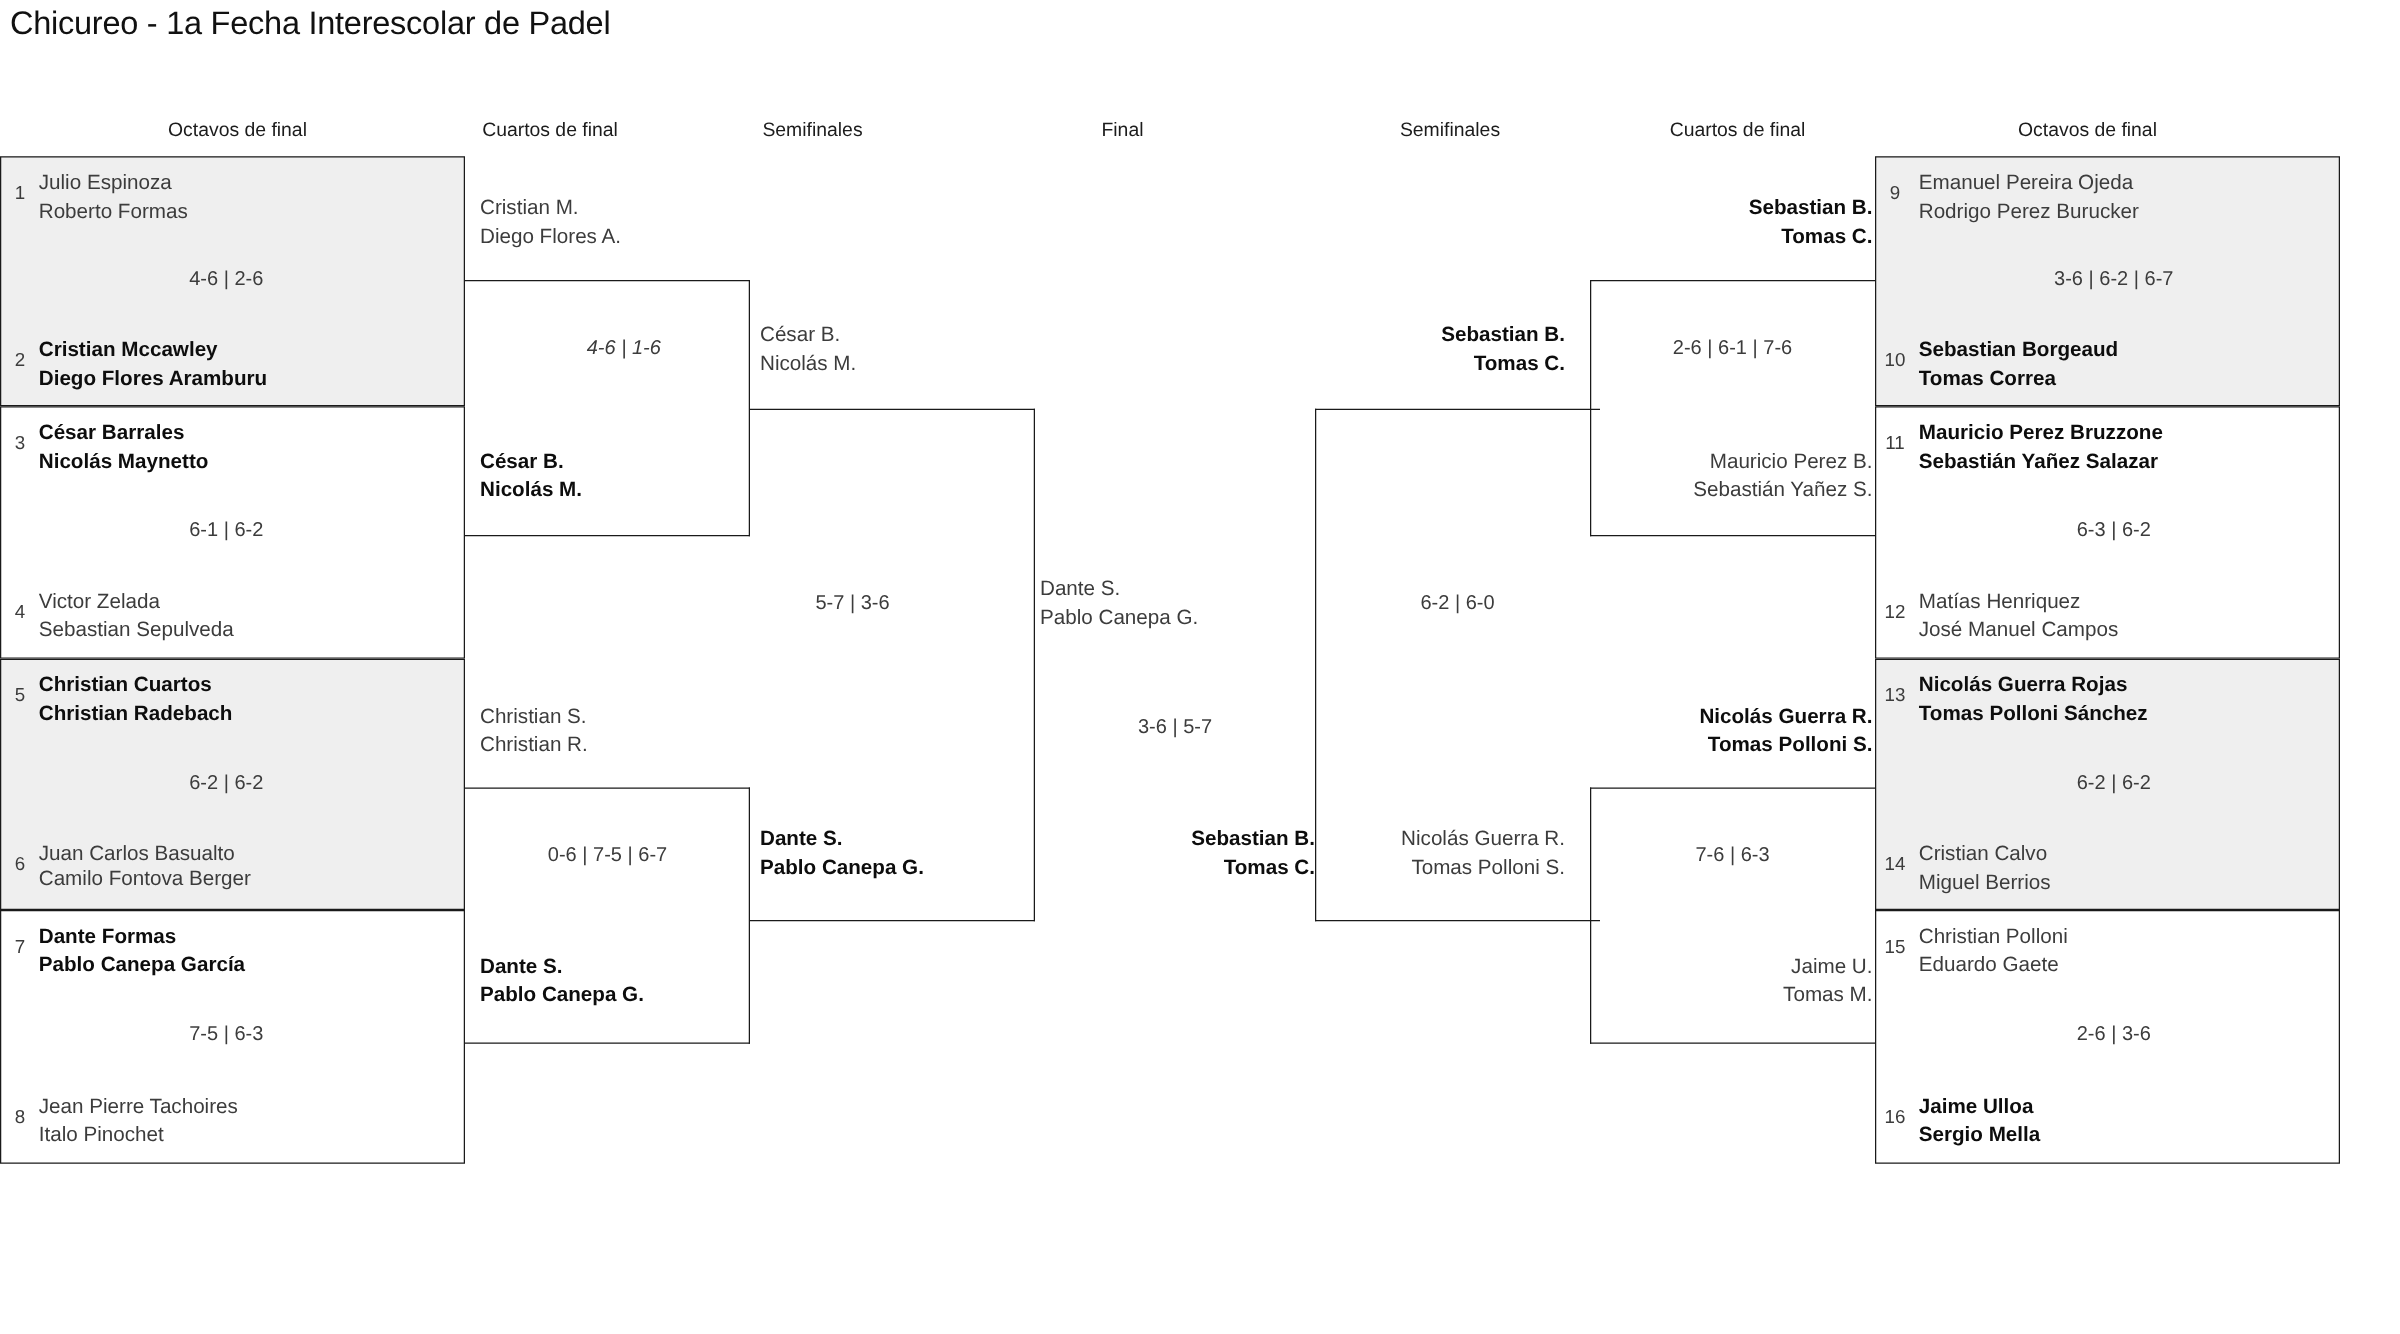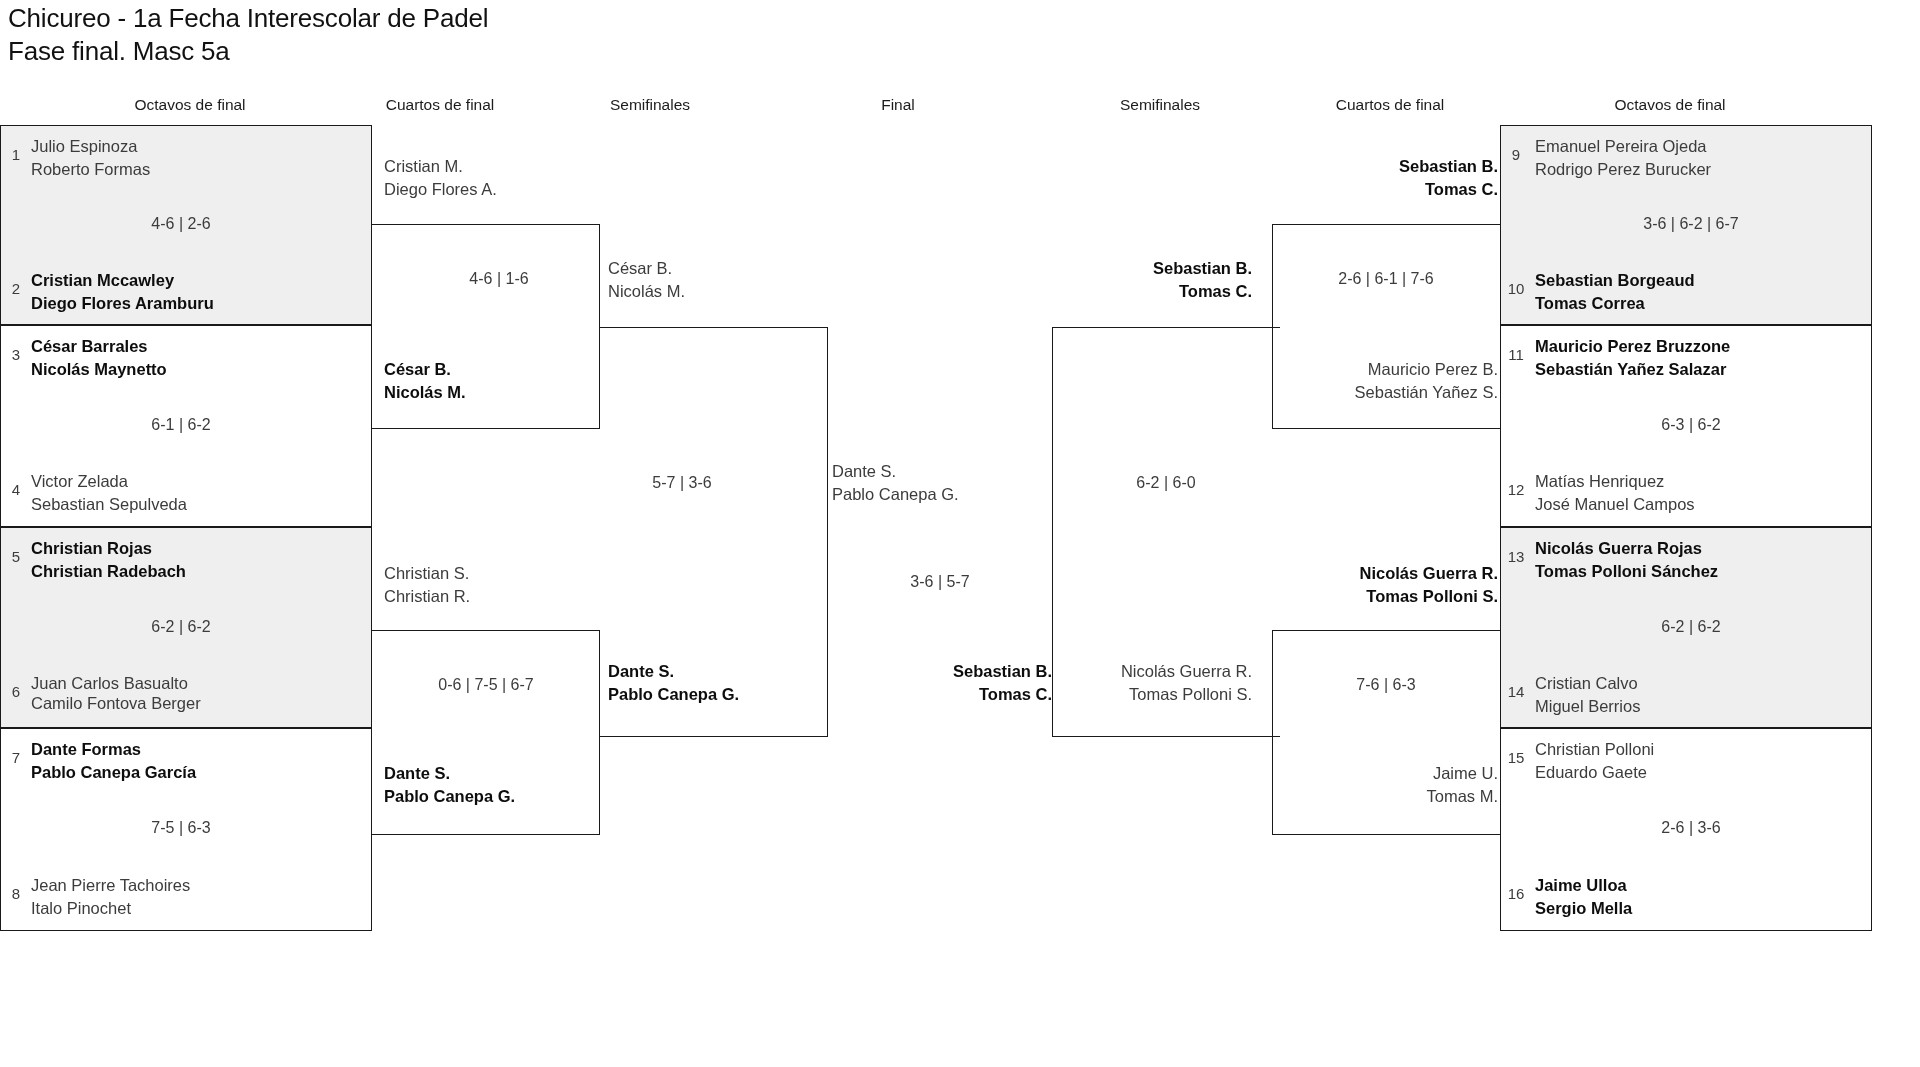--- a/index.html
+++ b/index.html
@@ -53,21 +53,20 @@
   .conn.l { border: 1.4px solid #1a1a1a; border-left: none; }
   .conn.r { border: 1.4px solid #1a1a1a; border-right: none; }
 </style>
 </head>
 <body>
 
 <div id="root">
 
   <div class="title-block">
     <div class="title-line">Chicureo - 1a Fecha Interescolar de Padel</div>
-    <div class="title-line">Fase final. Masc 5a</div>
   </div>
 
 
   <div class="round-head" style="left:60px;  width:260px;">Octavos de final</div>
   <div class="round-head" style="left:310px; width:260px;">Cuartos de final</div>
   <div class="round-head" style="left:530px; width:240px;">Semifinales</div>
   <div class="round-head" style="left:818px; width:160px;">Final</div>
   <div class="round-head" style="left:1040px;width:240px;">Semifinales</div>
   <div class="round-head" style="left:1260px;width:260px;">Cuartos de final</div>
   <div class="round-head" style="left:1520px;width:300px;">Octavos de final</div>
@@ -87,42 +86,42 @@
     <div class="team win" style="left:30px; top:9px;">César Barrales</div>
     <div class="team win" style="left:30px; top:32px;">Nicolás Maynetto</div>
     <div class="score" style="left:0px; top:90px; width:360px;">6-1 | 6-2</div>
     <div class="seed" style="left:4px;  top:155px;">4</div>
     <div class="team" style="left:30px; top:144px;">Victor Zelada</div>
     <div class="team" style="left:30px; top:167px;">Sebastian Sepulveda</div>
   </div>
 
   <div class="r1box alt" style="left:0px; top:527px; width:372px; height:201px;">
     <div class="seed" style="left:4px;  top:20px;">5</div>
-    <div class="team win" style="left:30px; top:9px;">Christian Rojas</div>
+    <div class="team win" style="left:30px; top:9px;">Christian Cuartos</div>
     <div class="team win" style="left:30px; top:32px;">Christian Radebach</div>
     <div class="score" style="left:0px; top:90px; width:360px;">6-2 | 6-2</div>
     <div class="seed" style="left:4px;  top:155px;">6</div>
     <div class="team" style="left:30px; top:144px;">Juan Carlos Basualto</div>
     <div class="team" style="left:30px; top:164px;">Camilo Fontova Berger</div>
   </div>
 
   <div class="r1box" style="left:0px; top:728px; width:372px; height:203px;">
     <div class="seed" style="left:4px;  top:20px;">7</div>
     <div class="team win" style="left:30px; top:9px;">Dante Formas</div>
     <div class="team win" style="left:30px; top:32px;">Pablo Canepa García</div>
     <div class="score" style="left:0px; top:90px; width:360px;">7-5 | 6-3</div>
     <div class="seed" style="left:4px;  top:156px;">8</div>
     <div class="team" style="left:30px; top:145px;">Jean Pierre Tachoires</div>
     <div class="team" style="left:30px; top:168px;">Italo Pinochet</div>
   </div>
 
   <div class="team" style="left:384px; top:155px;">Cristian M.</div>
   <div class="team" style="left:384px; top:178px;">Diego Flores A.</div>
   <div class="conn l" style="left:372px; top:224px; width:228px; height:205px;"></div>
-  <div class="score" style="left:372px; top:270px; width:254px;">4-6 | 1-6</div>
+  <div class="score" style="left:372px; top:270px; width:254px;font-style:italic;">4-6 | 1-6</div>
   <div class="team win" style="left:384px; top:358px;">César B.</div>
   <div class="team win" style="left:384px; top:381px;">Nicolás M.</div>
 
   <div class="team" style="left:384px; top:562px;">Christian S.</div>
   <div class="team" style="left:384px; top:585px;">Christian R.</div>
   <div class="conn l" style="left:372px; top:630px; width:228px; height:205px;"></div>
   <div class="score" style="left:372px; top:676px; width:228px;">0-6 | 7-5 | 6-7</div>
   <div class="team win" style="left:384px; top:762px;">Dante S.</div>
   <div class="team win" style="left:384px; top:785px;">Pablo Canepa G.</div>
 

